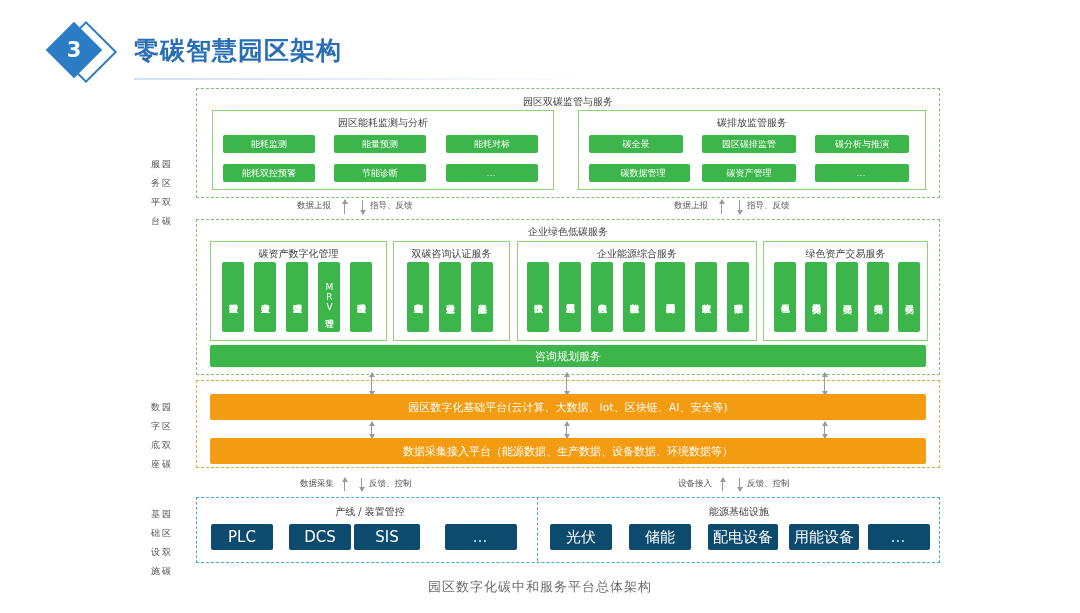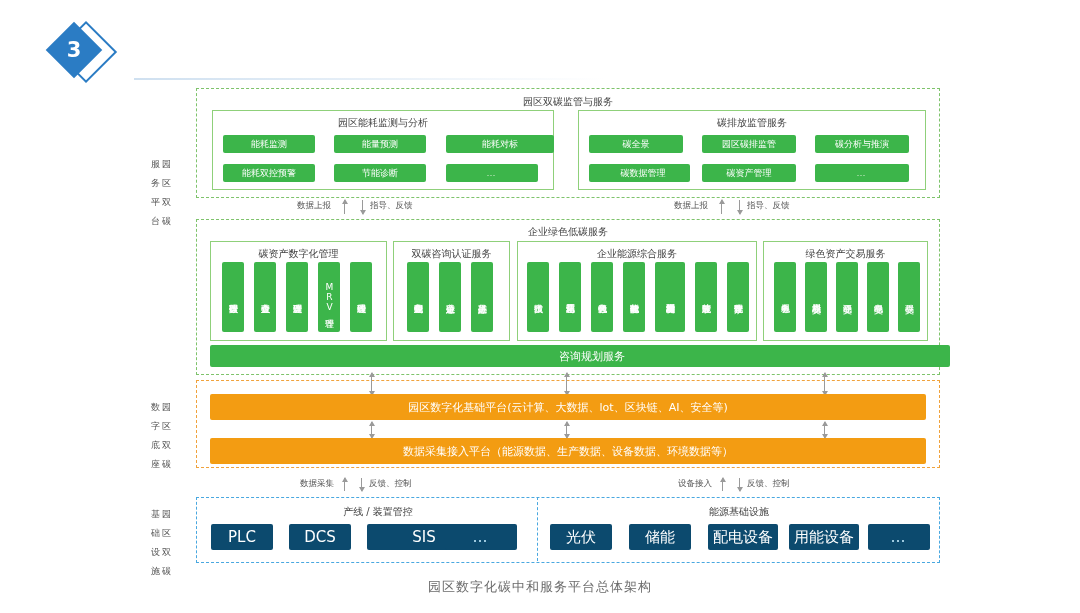--- a/index.html
+++ b/index.html
@@ -38,21 +38,21 @@
   .gbtn.dots{letter-spacing:2px;color:#cdeccb;}
   .vbtn{position:absolute;background:#3cb54a;color:#fff;font-size:9px;border-radius:2px;
     display:flex;align-items:center;justify-content:center;}
   .vbtn span{writing-mode:vertical-rl;text-orientation:upright;line-height:11px;letter-spacing:0px;}
   .bbtn{position:absolute;background:#0c4a6e;color:#fff;font-size:15px;
     display:flex;align-items:center;justify-content:center;border-radius:2px;}
   .bbtn.dots{letter-spacing:2px;color:#bfe6f8;}
 
   .bar{position:absolute;display:flex;align-items:center;justify-content:center;
     color:#fff;font-size:11px;border-radius:2px;}
-  .barGreen{background:#3cb54a;padding-left:24px;}
+  .barGreen{background:#3cb54a;}
   .barOrange{background:#f39c12;}
 
   
   .alab{position:absolute;font-size:8.5px;color:#555;white-space:nowrap;}
   .arrU,.arrD{position:absolute;width:1px;background:#9a9a9a;}
   .arrU::after{content:"";position:absolute;left:-2.5px;top:-1px;border-left:3px solid transparent;
     border-right:3px solid transparent;border-bottom:5px solid #9a9a9a;}
   .arrD::after{content:"";position:absolute;left:-2.5px;bottom:-1px;border-left:3px solid transparent;
     border-right:3px solid transparent;border-top:5px solid #9a9a9a;}
   .dbl{position:absolute;width:1px;background:#9a9a9a;}
@@ -67,20 +67,21 @@
 </style>
 </head>
 <body>
 
 <div class="header">
   <div class="badge">
     <div class="dia2"></div>
     <div class="dia"></div>
     <div class="num">3</div>
   </div>
+  <div class="htitle">零碳智慧园区架构</div>
   <div class="hrule"></div>
 </div>
 
 <div class="rail" style="left:150px;top:155px;">
   <span class="col">服务平台</span><span class="col">园区双碳</span>
 </div>
 <div class="rail" style="left:150px;top:398px;">
   <span class="col">数字底座</span><span class="col">园区双碳</span>
 </div>
 <div class="rail" style="left:150px;top:505px;">
@@ -89,21 +90,21 @@
 
 <div class="dashGreen" style="left:196px;top:88px;width:742px;height:108px;">
   <div class="grpTitle" style="top:6px;">园区双碳监管与服务</div>
 </div>
 
 <div class="solidGreen" style="left:212px;top:110px;width:340px;height:78px;">
   <div class="grpTitle" style="top:5px;">园区能耗监测与分析</div>
 </div>
 <div class="gbtn" style="left:223px;top:135px;width:92px;height:18px;">能耗监测</div>
 <div class="gbtn" style="left:334px;top:135px;width:92px;height:18px;">能量预测</div>
-<div class="gbtn" style="left:446px;top:135px;width:108px;height:18px;">能耗对标</div>
+<div class="gbtn" style="left:446px;top:135px;width:92px;height:18px;">能耗对标</div>
 <div class="gbtn" style="left:223px;top:164px;width:92px;height:18px;">能耗双控预警</div>
 <div class="gbtn" style="left:334px;top:164px;width:92px;height:18px;">节能诊断</div>
 <div class="gbtn dots" style="left:446px;top:164px;width:92px;height:18px;">…</div>
 
 <div class="solidGreen" style="left:578px;top:110px;width:346px;height:78px;">
   <div class="grpTitle" style="top:5px;">碳排放监管服务</div>
 </div>
 <div class="gbtn" style="left:589px;top:135px;width:94px;height:18px;">碳全景</div>
 <div class="gbtn" style="left:702px;top:135px;width:94px;height:18px;">园区碳排监管</div>
 <div class="gbtn" style="left:815px;top:135px;width:94px;height:18px;">碳分析与推演</div>
@@ -220,24 +221,24 @@
 <div class="alab" style="left:369px;top:478px;">反馈、控制</div>
 
 <div class="alab" style="left:678px;top:478px;">设备接入</div>
 <div class="arrU" style="left:722px;top:478px;height:13px;"></div>
 <div class="arrD" style="left:739px;top:478px;height:13px;"></div>
 <div class="alab" style="left:747px;top:478px;">反馈、控制</div>
 
 <div class="dashBlue" style="left:196px;top:497px;width:742px;height:64px;"></div>
 <div class="vdiv" style="left:537px;top:497px;height:64px;"></div>
 
-<div class="secTitle" style="left:208px;top:505px;width:340px;text-align:center;">产线 / 装置管控</div>
+<div class="secTitle" style="left:200px;top:505px;width:340px;text-align:center;">产线 / 装置管控</div>
 <div class="bbtn" style="left:211px;top:524px;width:62px;height:26px;">PLC</div>
 <div class="bbtn" style="left:289px;top:524px;width:62px;height:26px;">DCS</div>
-<div class="bbtn" style="left:367px;top:524px;width:66px;height:26px;padding-left:24px;">SIS</div>
+<div class="bbtn" style="left:354px;top:524px;width:66px;height:26px;">SIS</div>
 <div class="bbtn dots" style="left:445px;top:524px;width:72px;height:26px;">…</div>
 
 <div class="secTitle" style="left:540px;top:505px;width:398px;text-align:center;">能源基础设施</div>
 <div class="bbtn" style="left:550px;top:524px;width:62px;height:26px;">光伏</div>
 <div class="bbtn" style="left:629px;top:524px;width:62px;height:26px;">储能</div>
 <div class="bbtn" style="left:708px;top:524px;width:70px;height:26px;">配电设备</div>
 <div class="bbtn" style="left:789px;top:524px;width:70px;height:26px;">用能设备</div>
 <div class="bbtn dots" style="left:868px;top:524px;width:62px;height:26px;">…</div>
 
 <div class="caption">园区数字化碳中和服务平台总体架构</div>

